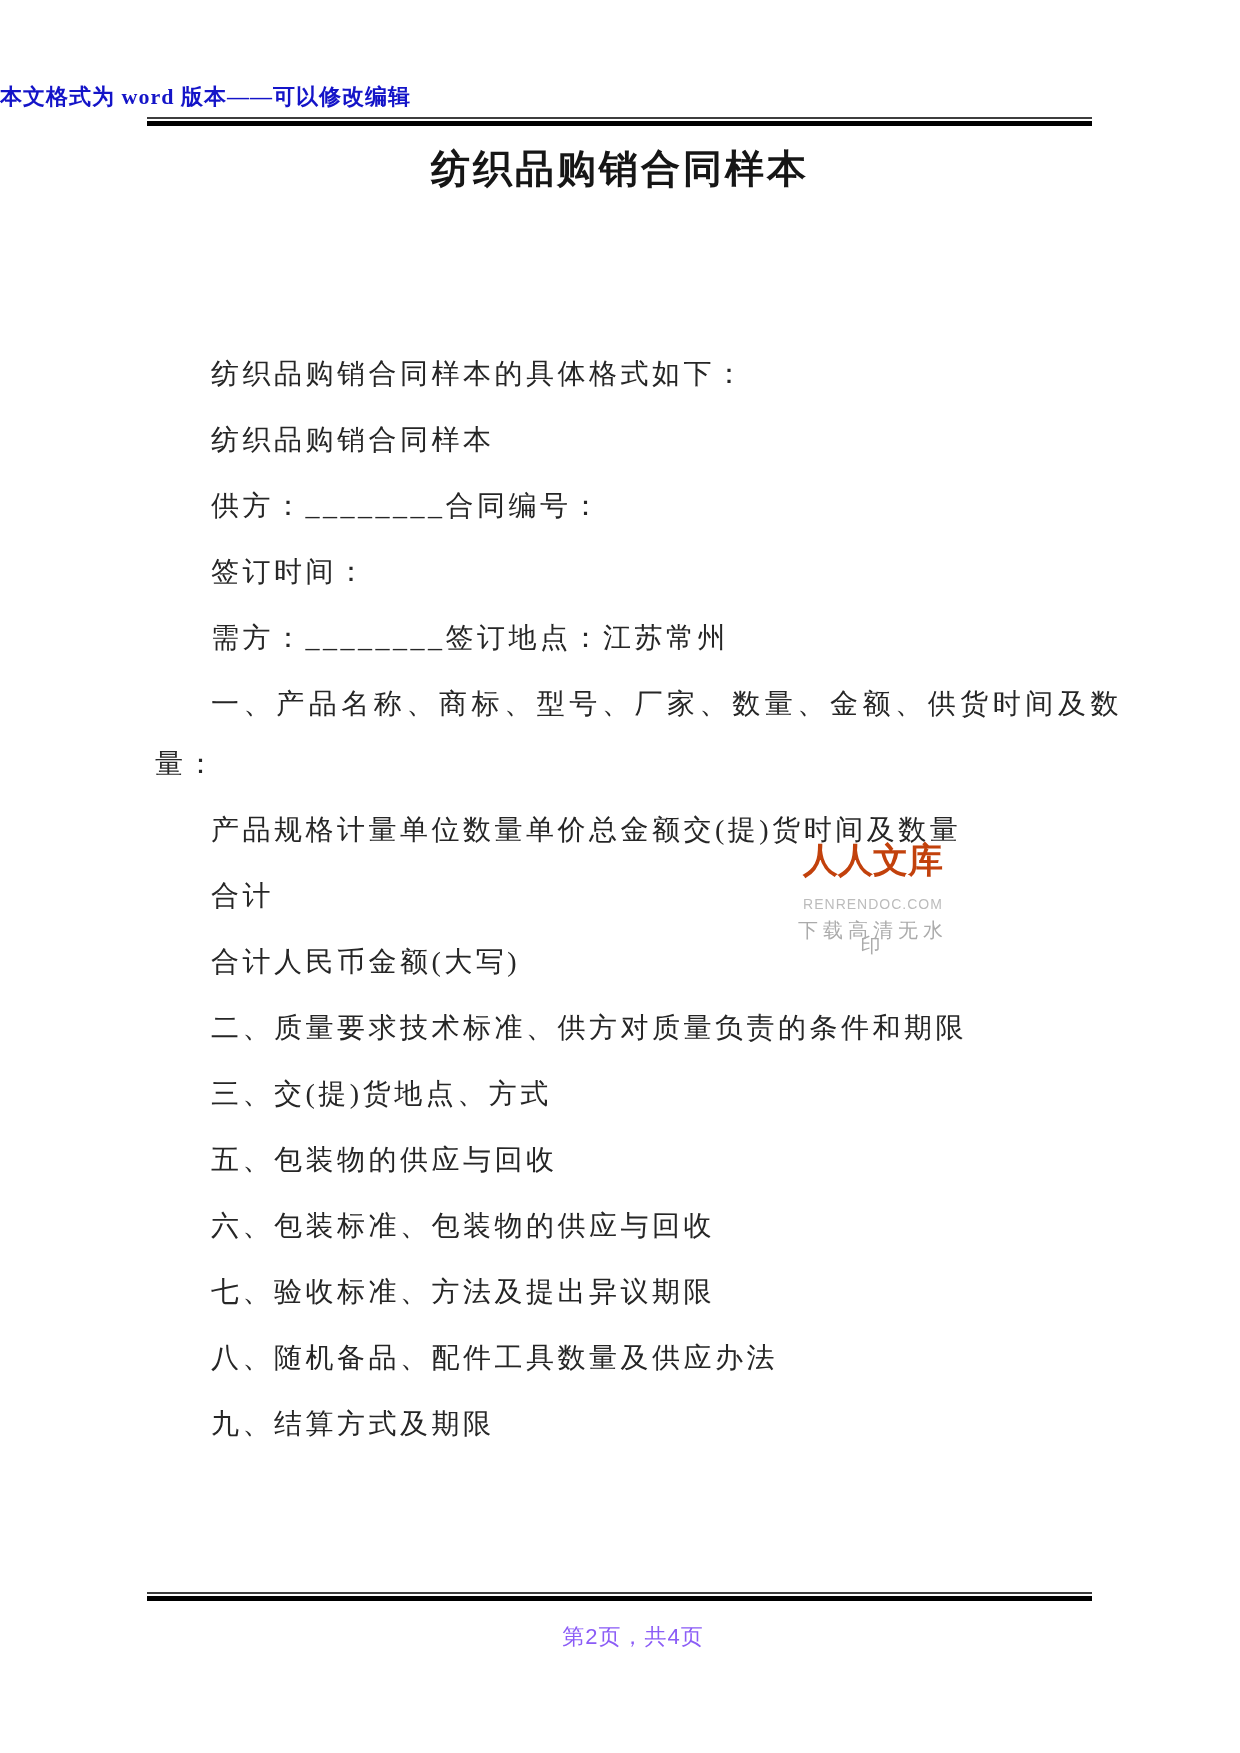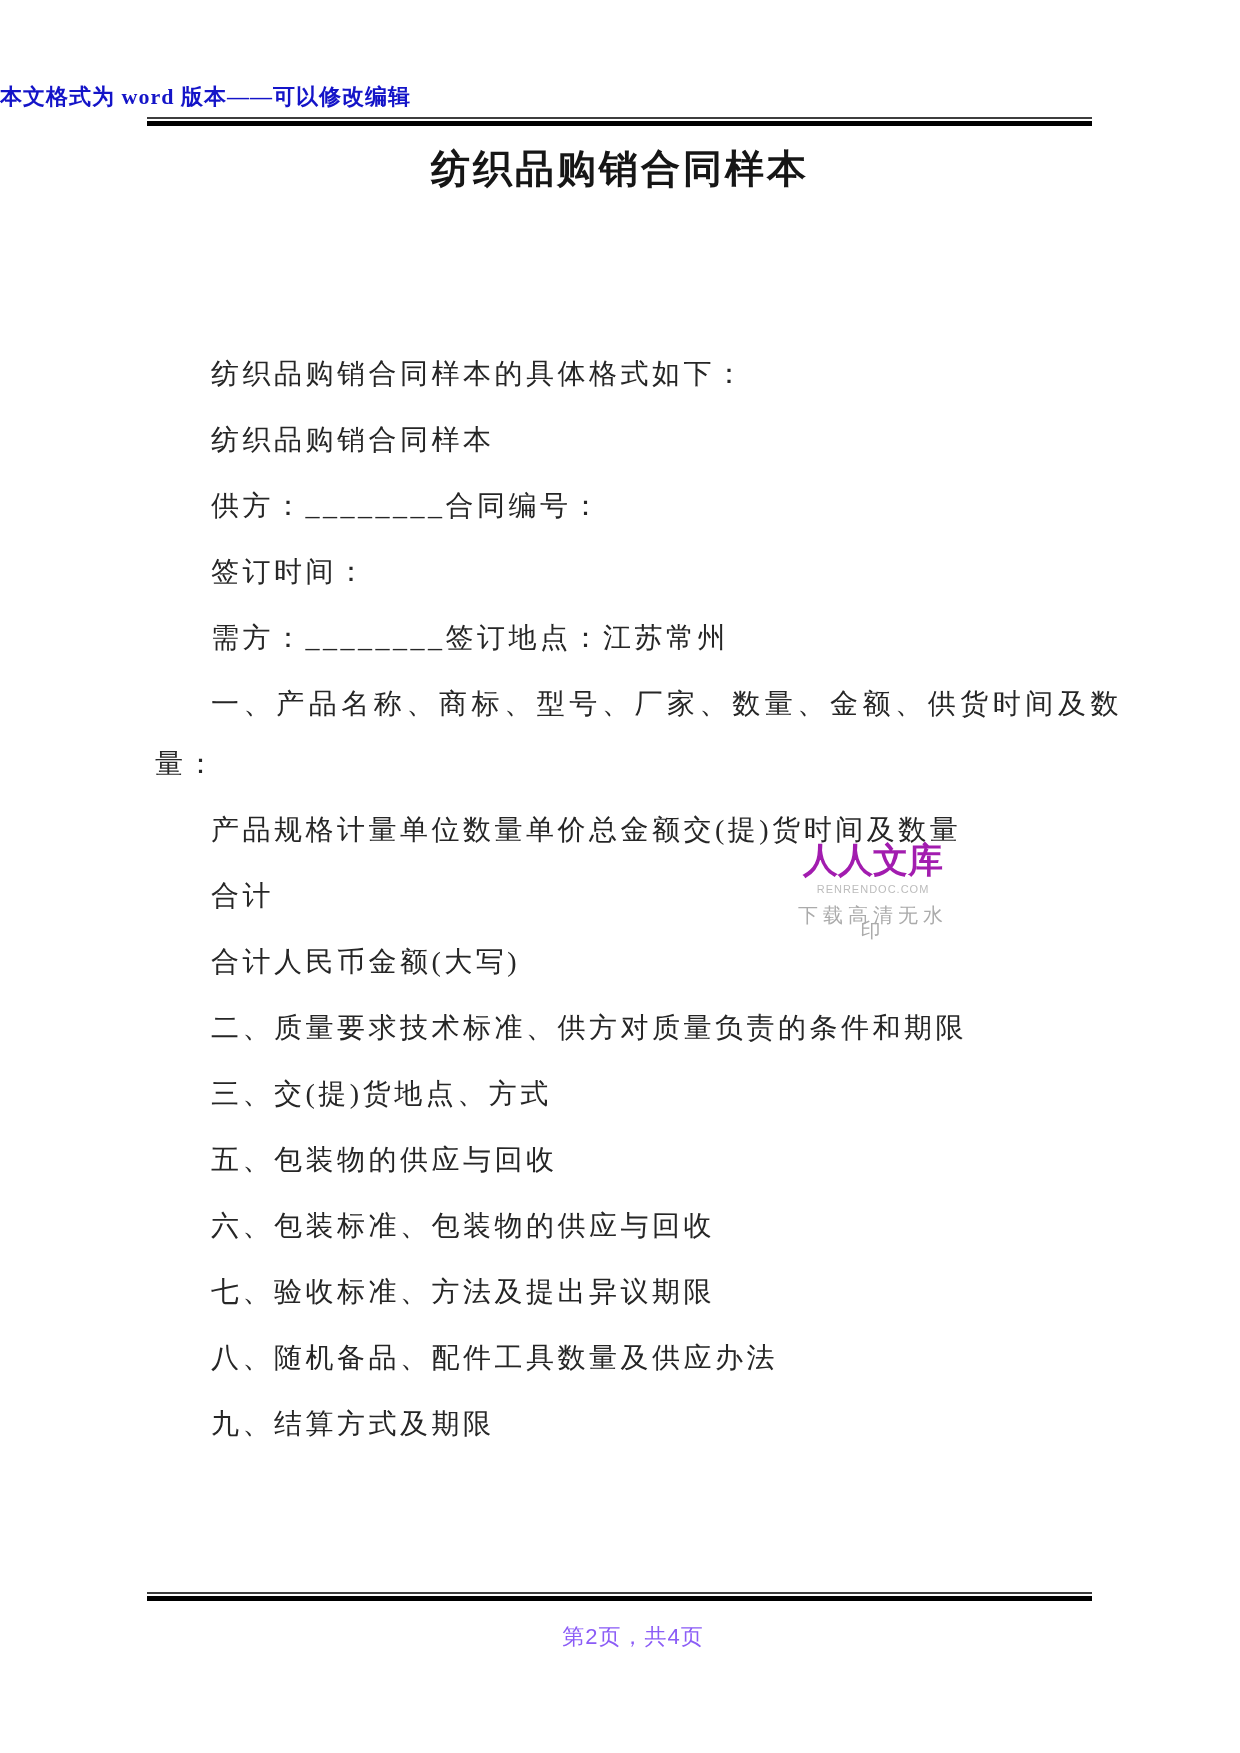--- a/index.html
+++ b/index.html
@@ -29,25 +29,25 @@
   .para.indent-small { text-indent:0.6em; }
   .para.flush { text-indent:0; }
   .para.justify-last {
     text-indent:2em; text-align:justify; text-align-last:justify;
     margin-bottom:22px;
   }
   .watermark {
     position:absolute; top:843px; left:798px; width:150px; text-align:center;
   }
   .wm-brand {
-    font-size:35px; line-height:36px; font-weight:bold; color:#a21caf;
+    font-size:35px; line-height:36px; font-weight:bold; color:#c2410c;
   }
   .wm-domain {
-    font-size:11px; line-height:15px; color:#bcbcbc; letter-spacing:1px;
-    margin-top:3px; font-family:"Liberation Sans","DejaVu Sans",sans-serif;
+    font-size:14px; line-height:15px; color:#bcbcbc; letter-spacing:1px;
+    margin-top:18px; font-family:"Liberation Sans","DejaVu Sans",sans-serif;
   }
   .wm-tagline {
     font-size:20px; line-height:15px; color:#ababab; letter-spacing:5px;
     margin-top:12px; font-family:Liberation Mono, monospace;
   }
   .footer-text {
     position:absolute; top:1622px; left:13px; width:100%; text-align:center;
     font-size:22px; font-weight:normal; color:#8b5cf6; letter-spacing:1px;
     font-family:"Liberation Sans","DejaVu Sans",sans-serif;
   }

